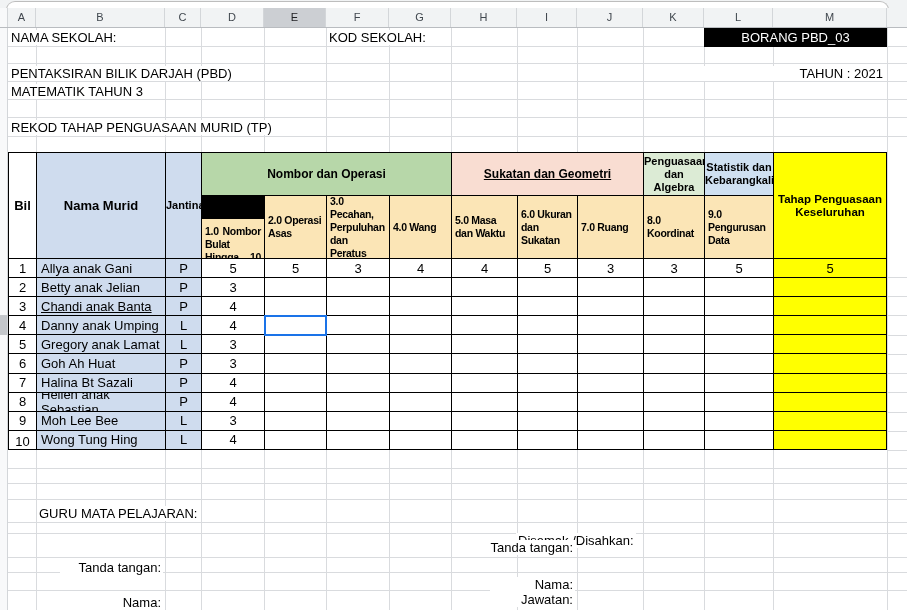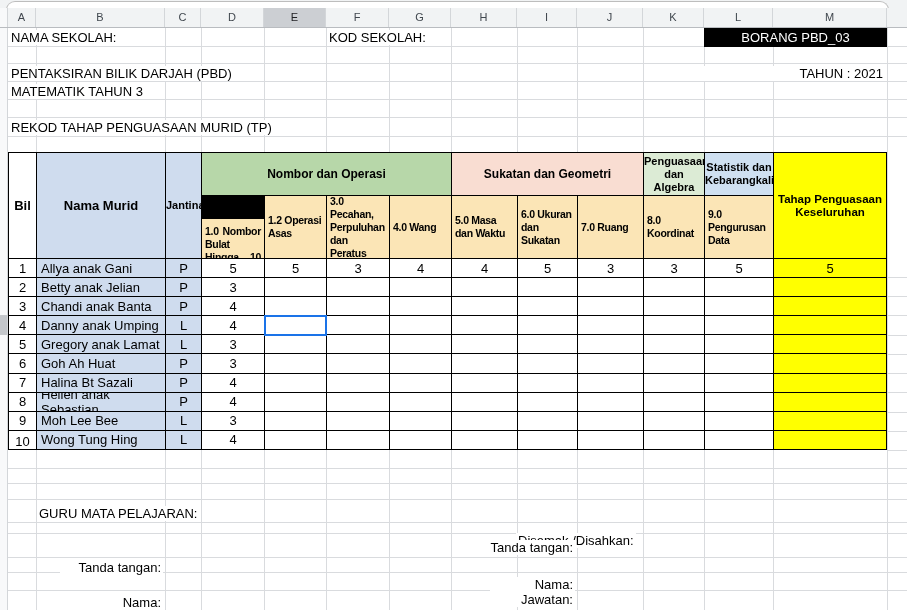--- a/index.html
+++ b/index.html
@@ -32,21 +32,21 @@
   #tbl{position:absolute;left:8px;top:152px;width:879px;height:298px;box-sizing:border-box;
        border:1px solid #000;background:#000;display:grid;gap:1px;
        grid-template-columns:27px 128px 35px 62px 61px 62px 61px 65px 59px 65px 60px 68px 112px;
        grid-template-rows:42px 62px repeat(10,18.1px);}
   .c{background:#fff;overflow:hidden;display:flex;align-items:center;justify-content:center;
        font-size:13px;line-height:15px;}
   .c>span{width:100%;text-align:center;}
   .hd{font-weight:bold;}
   .blue{background:var(--studentblue,#cfdcee);}
   .green{background:var(--green,#b7d7a9);}
-  .peach{background:var(--peach,#f9ddd2);}
+  .peach{background:var(--peach,#f9ddd2);text-decoration:underline;}
   .algebra{background:var(--algebra,#dcebd5);}
   .stat{background:var(--statblue,#cfe0f1);}
   .yellow{background:var(--yellow,#ffff00);}
   .ghead{font-size:12px;line-height:13px;}
   .small{font-size:11px;line-height:13px;}
   .sub{background:var(--cream,#fbe5b6);font-weight:bold;font-size:10.5px;line-height:13px;
        letter-spacing:-0.3px;display:flex;align-items:center;justify-content:flex-start;
        text-align:left;padding:0 3px;}
   .sub.j{display:block;text-align:justify;padding:6px 3px 0 3px;}
   .namecell{justify-content:flex-start;padding-left:4px;}
@@ -154,21 +154,21 @@
         <span>Penguasaan dan Algebra</span>
       </div>
     <div class="c hd stat small" style="grid-column:12;grid-row:1;">
         <span>Statistik dan Kebarangkalian</span>
       </div>
     <div class="c hd yellow small" style="grid-column:13;grid-row:1/3;font-size:11.5px;">
         <span>Tahap Penguasaan Keseluruhan</span>
       </div>
 
     <div class="c sub j" style="grid-column:4;grid-row:2;margin-top:23px;">1.0 Nombor Bulat Hingga 10 000</div>
-    <div class="c sub" style="grid-column:5;grid-row:2;">1.2 Operasi Asas</div>
+    <div class="c sub" style="grid-column:5;grid-row:2;">2.0 Operasi Asas</div>
     <div class="c sub" style="grid-column:6;grid-row:2;">3.0 Pecahan, Perpuluhan dan Peratus</div>
     <div class="c sub" style="grid-column:7;grid-row:2;">4.0 Wang</div>
     <div class="c sub" style="grid-column:8;grid-row:2;">5.0 Masa dan Waktu</div>
     <div class="c sub" style="grid-column:9;grid-row:2;">6.0 Ukuran dan Sukatan</div>
     <div class="c sub" style="grid-column:10;grid-row:2;">7.0 Ruang</div>
     <div class="c sub" style="grid-column:11;grid-row:2;">8.0 Koordinat</div>
     <div class="c sub" style="grid-column:12;grid-row:2;">9.0 Pengurusan Data</div>
   <div class="c" style="grid-area: 3 / 1;">
         <span>1</span>
       </div>
@@ -243,21 +243,21 @@
       </div>
       <div class="c" style="grid-area: 4 / 12;">
         <span></span>
       </div>
       <div class="c yellow" style="grid-area: 4 / 13;">
         <span></span>
       </div>
       <div class="c" style="grid-area: 5 / 1;">
         <span>3</span>
       </div>
-      <div class="c blue namecell" style="grid-area: 5 / 2;">
+      <div class="c blue namecell" style="grid-area: 5 / 2; text-decoration: underline;">
         <span>Chandi anak Banta</span>
       </div>
       <div class="c blue" style="grid-area: 5 / 3;">
         <span>P</span>
       </div>
       <div class="c" style="grid-area: 5 / 4;">
         <span>4</span>
       </div>
       <div class="c" style="grid-area: 5 / 5;">
         <span></span>

